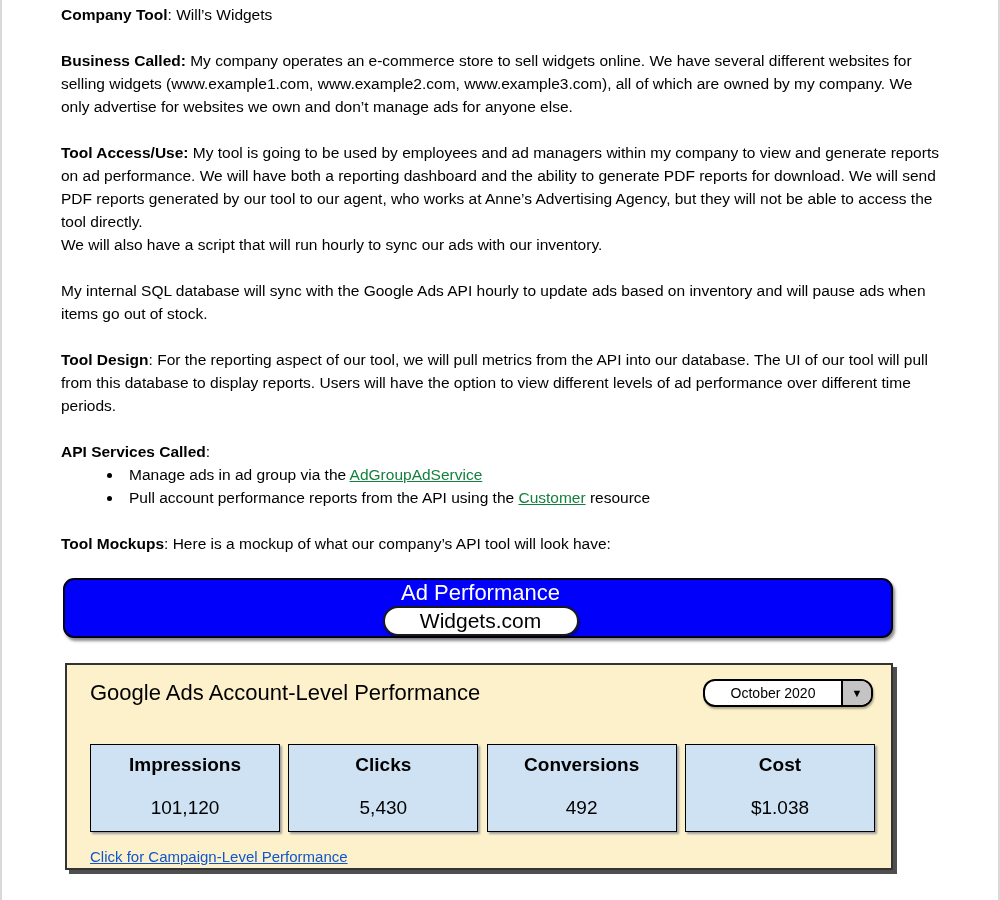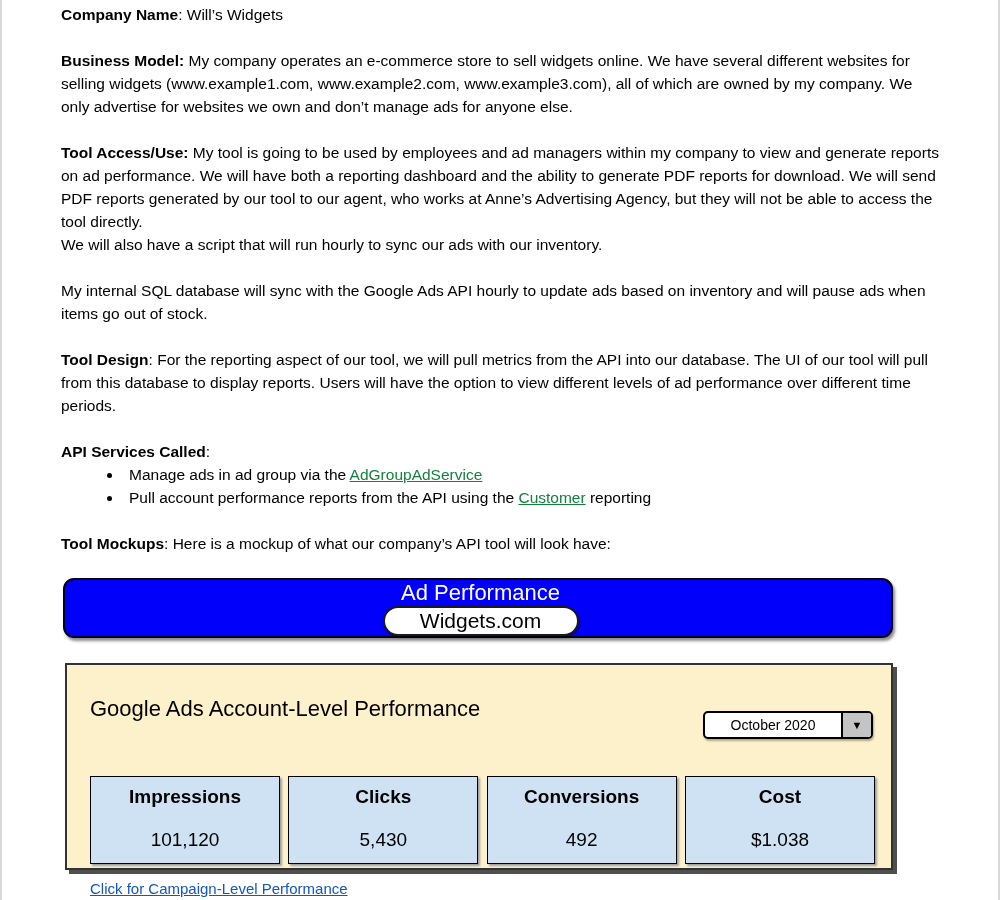--- a/index.html
+++ b/index.html
@@ -54,26 +54,25 @@
     border: 2px solid #333333;
     box-shadow: 4px 4px 0 #4f4f4f;
     padding: 14px 18px 16px 23px;
   }
   .panel-header { display: flex; align-items: center; justify-content: space-between; }
   .panel-title { font-size: 22px; line-height: 28px; }
   .dropdown {
     display: flex; align-items: stretch;
     background: #ffffff;
     border: 2px solid #000000;
-    border-radius: 5px;
+    border-radius: 12px;
     height: 28px; width: 170px;
     box-shadow: 1px 2px 2px rgba(0,0,0,0.3);
     overflow: hidden;
     cursor: pointer;
-    margin-top: 32px;
   }
   .dropdown-value {
     flex: 1; display: flex; align-items: center; justify-content: center;
     font-size: 14px; padding: 0 6px; white-space: nowrap;
   }
   .dropdown-arrow {
     width: 30px; background: #c4c4c4; border-left: 2px solid #000;
     display: flex; align-items: center; justify-content: center;
     font-size: 11px; color: #000;
   }
@@ -94,34 +93,34 @@
   .panel-link {
     display: inline-block; margin-top: 16px;
     font-size: 15px; color: #1155cc; text-decoration: underline; cursor: pointer;
   }
 </style>
 </head>
 <body>
 
 <div class="page">
 
-  <p class="doc-text para"><b>Company Name</b><span>: </span><span>Will’s Widgets</span></p>
+  <p class="doc-text para"><b>Company Tool</b><span>: </span><span>Will’s Widgets</span></p>
 
-  <p class="doc-text para"><b>Business Model:</b><span> My company operates an e-commerce store to sell widgets online. We have several different websites for selling widgets (www.example1.com, www.example2.com, www.example3.com), all of which are owned by my company. We only advertise for websites we own and don’t manage ads for anyone else.</span></p>
+  <p class="doc-text para"><b>Business Called:</b><span> My company operates an e-commerce store to sell widgets online. We have several different websites for selling widgets (www.example1.com, www.example2.com, www.example3.com), all of which are owned by my company. We only advertise for websites we own and don’t manage ads for anyone else.</span></p>
 
   <p class="doc-text para"><b>Tool Access/Use:</b><span> My tool is going to be used by employees and ad managers within my company to view and generate reports on ad performance. We will have both a reporting dashboard and the ability to generate PDF reports for download. We will send PDF reports generated by our tool to our agent, who works at Anne’s Advertising Agency, but they will not be able to access the tool directly.</span><br><span>We will also have a script that will run hourly to sync our ads with our inventory.</span></p>
 
   <p class="doc-text para"><span>My internal SQL database will sync with the Google Ads API hourly to update ads based on inventory and will pause ads when items go out of stock.</span></p>
 
   <p class="doc-text para"><b>Tool Design</b><span>: For the reporting aspect of our tool, we will pull metrics from the API into our database. The UI of our tool will pull from this database to display reports. Users will have the option to view different levels of ad performance over different time periods.</span></p>
 
   <p class="doc-text" style="margin:0;"><b>API Services Called</b><span>:</span></p>
   <ul class="bullets doc-text">
     <li><span>Manage ads in ad group via the </span><a class="doc-link">AdGroupAdService</a><span></span></li>
-    <li><span>Pull account performance reports from the API using the </span><a class="doc-link">Customer</a><span> reporting</span></li>
+    <li><span>Pull account performance reports from the API using the </span><a class="doc-link">Customer</a><span> resource</span></li>
   </ul>
 
   <p class="doc-text para"><b>Tool Mockups</b><span>: Here is a mockup of what our company’s API tool will look have:</span></p>
 
   <div class="mockup-bar">
     <span class="mockup-bar-title">Ad Performance</span>
     <div class="site-btn">Widgets.com</div>
   </div>
 
   <div class="panel">

